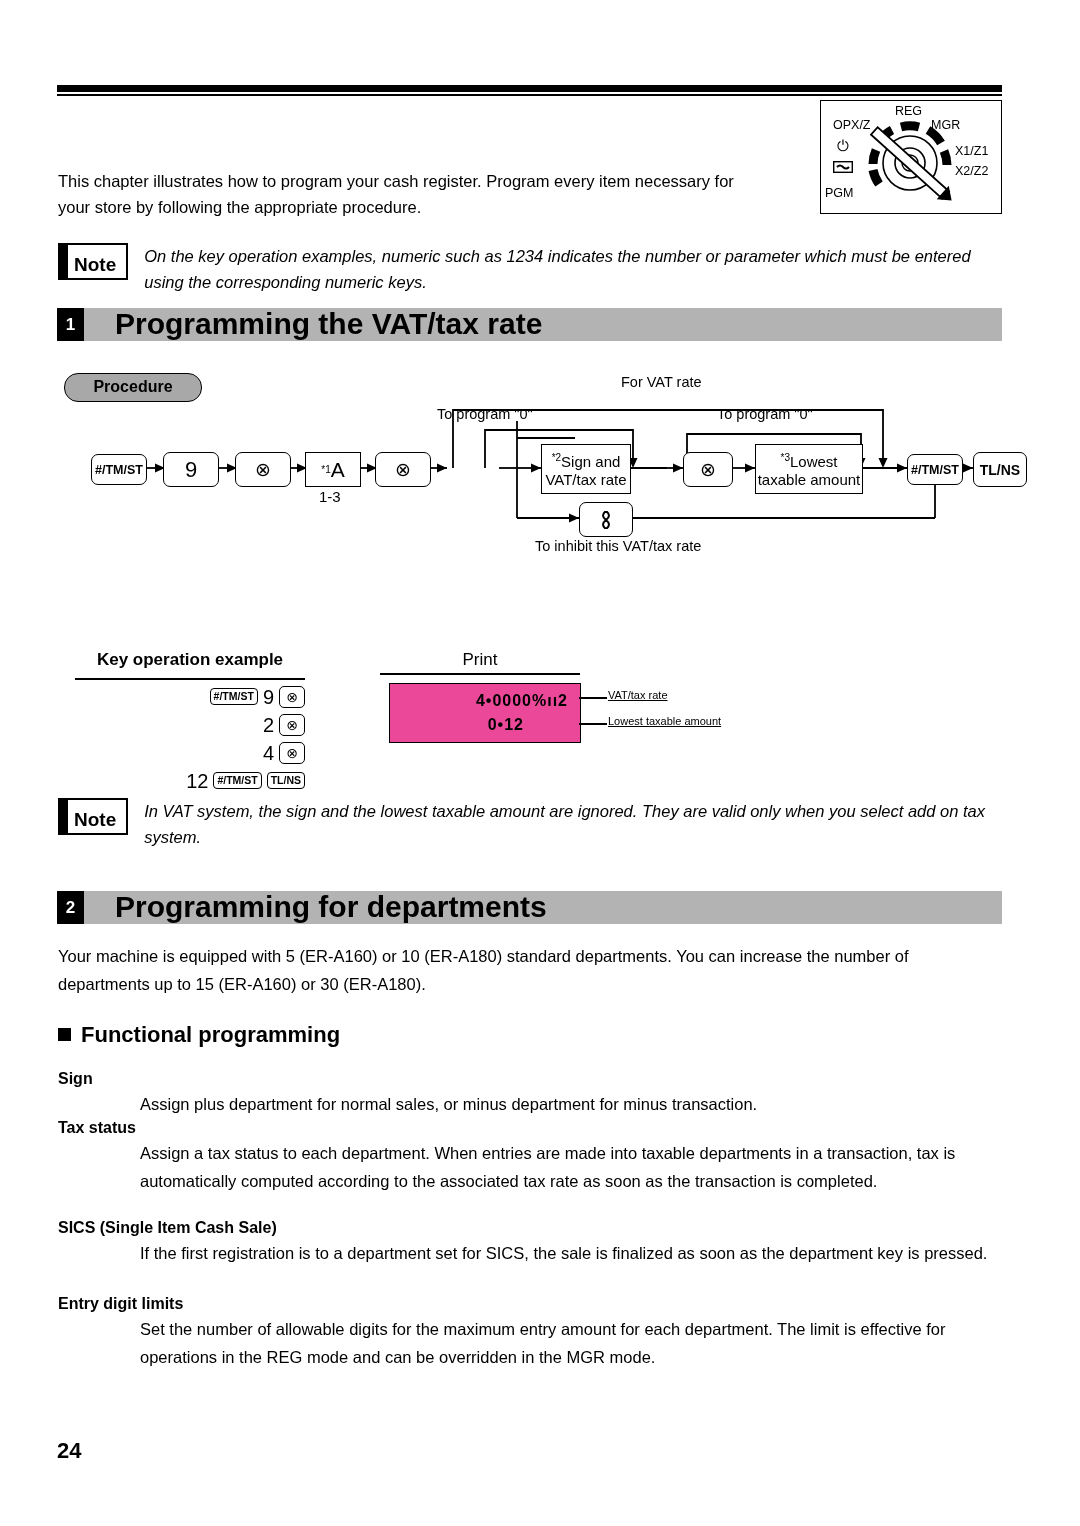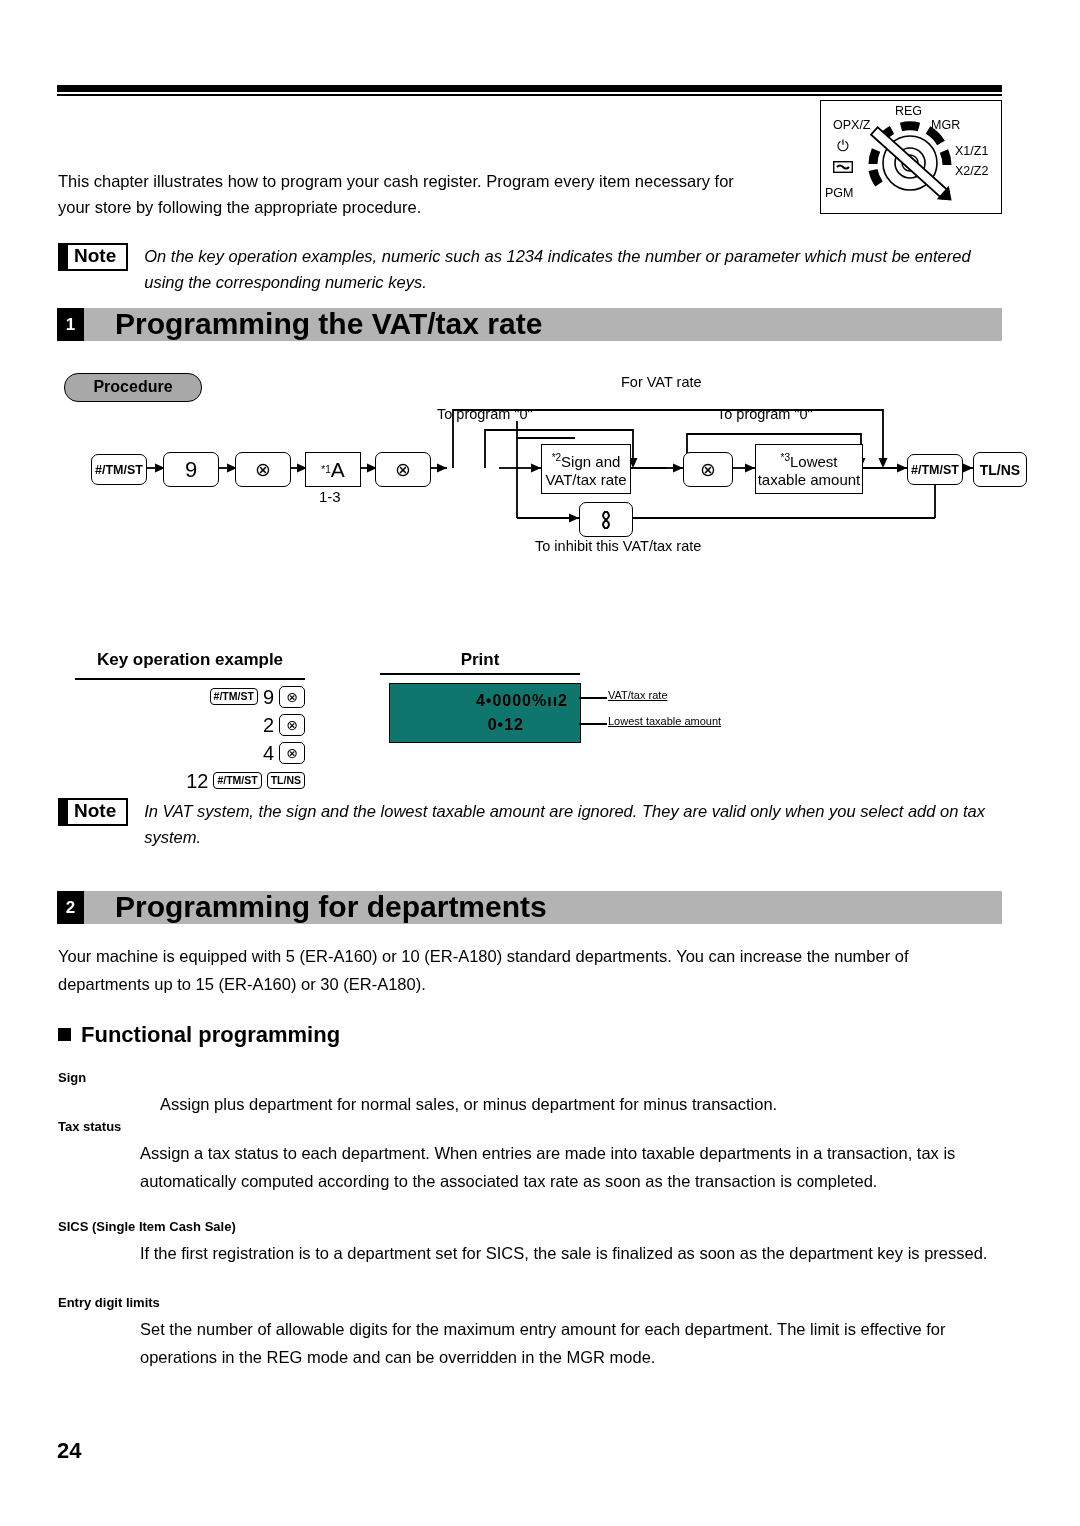--- a/index.html
+++ b/index.html
@@ -75,21 +75,21 @@
   
   .note {
     position: absolute;
     display: flex;
     align-items: flex-start;
   }
   .note-badge {
     position: relative;
     display: inline-block;
     border: 2px solid #000;
-    padding: 1px 10px 3px 14px;
+    padding: 10px 10px 3px 14px;
     font-size: 19px;
     font-weight: bold;
     background: #fff;
     line-height: 1.05;
     flex: 0 0 auto;
   }
   .note-badge::before {
     content: "";
     position: absolute;
     left: 0; top: 0; bottom: 0;
@@ -217,21 +217,21 @@
     font-weight: bold;
     text-align: center;
     padding-bottom: 8px;
     border-bottom: 2px solid #000;
   }
   .print-head {
     position: absolute;
     left: 380px; top: 650px;
     width: 200px;
     font-size: 17px;
-    font-weight: bold;
+    font-weight: normal;
     text-align: center;
     padding-bottom: 3px;
     border-bottom: 2px solid #000;
   }
   .keyseq {
     position: absolute;
     left: 120px; top: 684px;
     width: 185px;
   }
   .keyrow {
@@ -262,21 +262,21 @@
   }
   .knum {
     font-size: 20px;
     line-height: 1;
   }
   .print-box {
     position: absolute;
     left: 389px; top: 683px;
     width: 190px; height: 58px;
     border: 1.5px solid #000;
-    background: #0f766e;
+    background: #ec4899;
   }
   .print-line {
     position: absolute;
     right: 12px;
     font-size: 16px;
     font-weight: bold;
     letter-spacing: 1px;
     white-space: nowrap;
     font-family: "Liberation Sans", sans-serif;
   }
@@ -293,21 +293,21 @@
   }
 
   
   .para {
     position: absolute;
     font-size: 16.5px;
     line-height: 28px;
   }
   .sub-head {
     position: absolute;
-    font-size: 13px;
+    font-size: 16px;
     font-weight: bold;
     white-space: nowrap;
   }
   .bullet-head {
     position: absolute;
     font-size: 22px;
     font-weight: bold;
     white-space: nowrap;
   }
   .bullet-sq {
@@ -536,21 +536,21 @@
     <div class="sec-title">Programming for departments</div>
   </div>
 
   <div class="para" style="left:58px; top:942px; width:930px;">Your machine is equipped with 5 (ER-A160) or 10 (ER-A180) standard departments.  You can increase the number of departments up to 15 (ER-A160) or 30 (ER-A180).</div>
 
   <div class="bullet-head" style="left:58px; top:1022px;">
     <span class="bullet-sq"></span><span>Functional programming</span>
   </div>
 
   <div class="sub-head" style="left:58px; top:1070px;">Sign</div>
-  <div class="para" style="left:140px; top:1090px; width:850px;margin-left:20px;">Assign plus department for normal sales, or minus department for minus transaction.</div>
+  <div class="para" style="left:140px; top:1090px; width:850px;">Assign plus department for normal sales, or minus department for minus transaction.</div>
 
   <div class="sub-head" style="left:58px; top:1119px;">Tax status</div>
   <div class="para" style="left:140px; top:1139px; width:845px;">Assign a tax status to each department. When entries are made into taxable departments in a transaction, tax is automatically computed according to the associated tax rate as soon as the transaction is completed.</div>
 
   <div class="sub-head" style="left:58px; top:1219px;">SICS (Single Item Cash Sale)</div>
   <div class="para" style="left:140px; top:1239px; width:855px;">If the first registration is to a department set for SICS, the sale is finalized as soon as the department key is pressed.</div>
 
   <div class="sub-head" style="left:58px; top:1295px;">Entry digit limits</div>
   <div class="para" style="left:140px; top:1315px; width:850px;">Set the number of allowable digits for the maximum entry amount for each department.  The limit is effective for operations in the REG mode and can be overridden in the MGR mode.</div>
 

